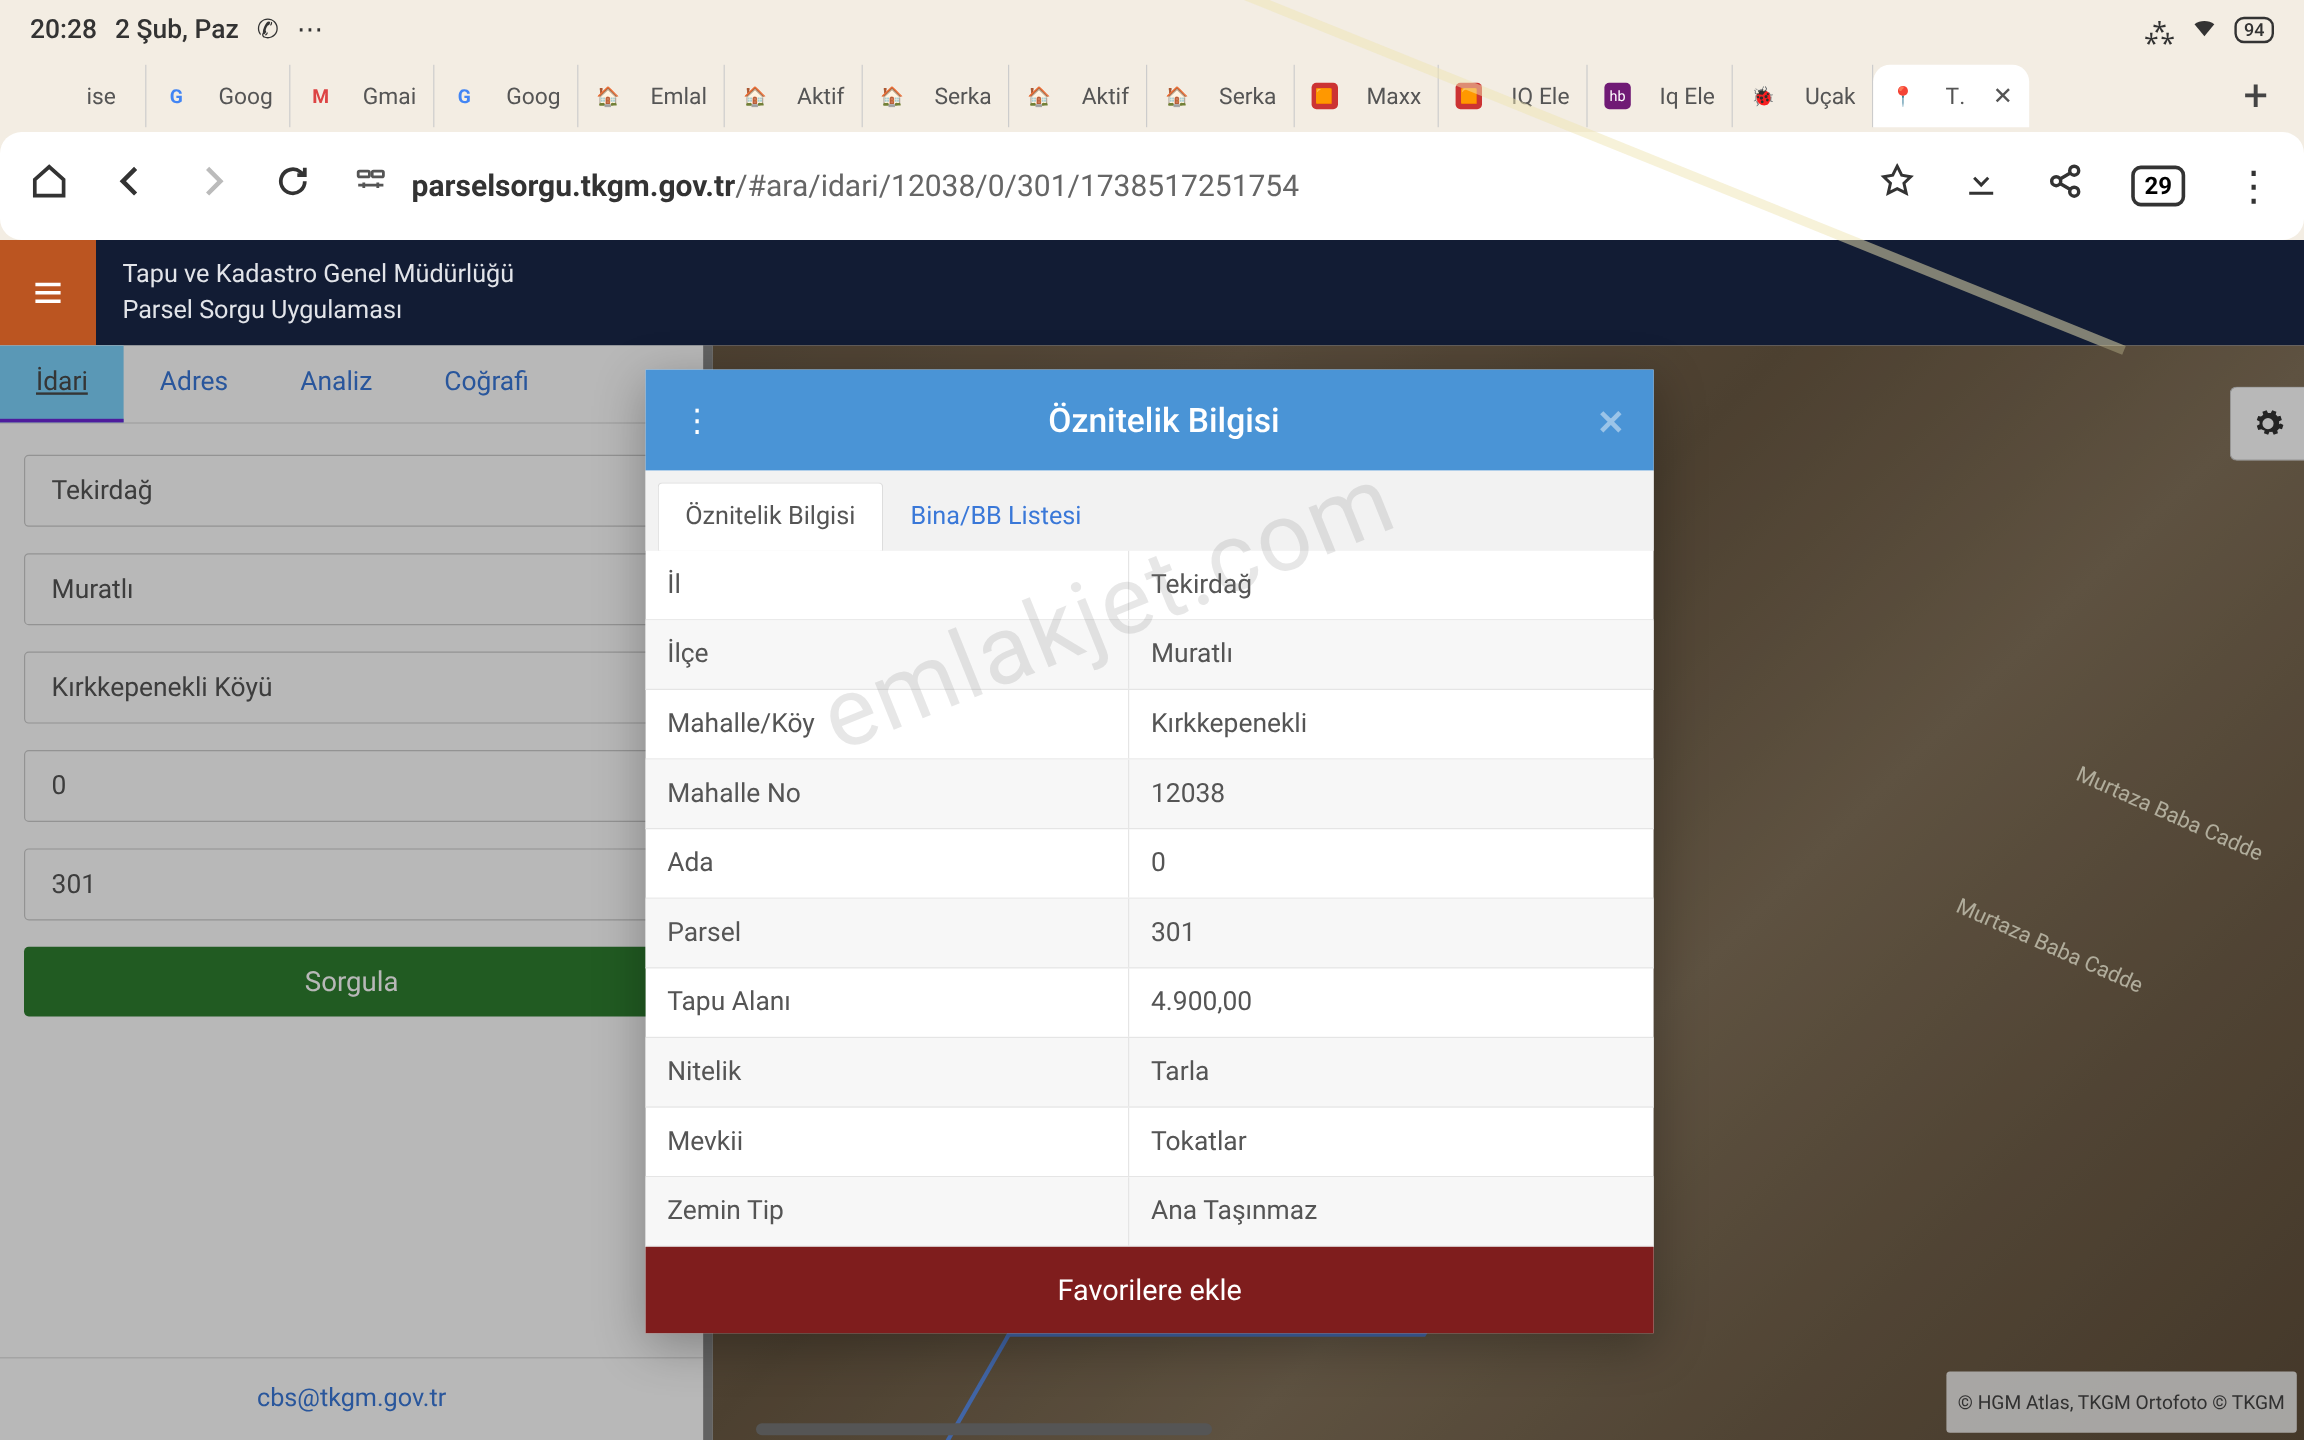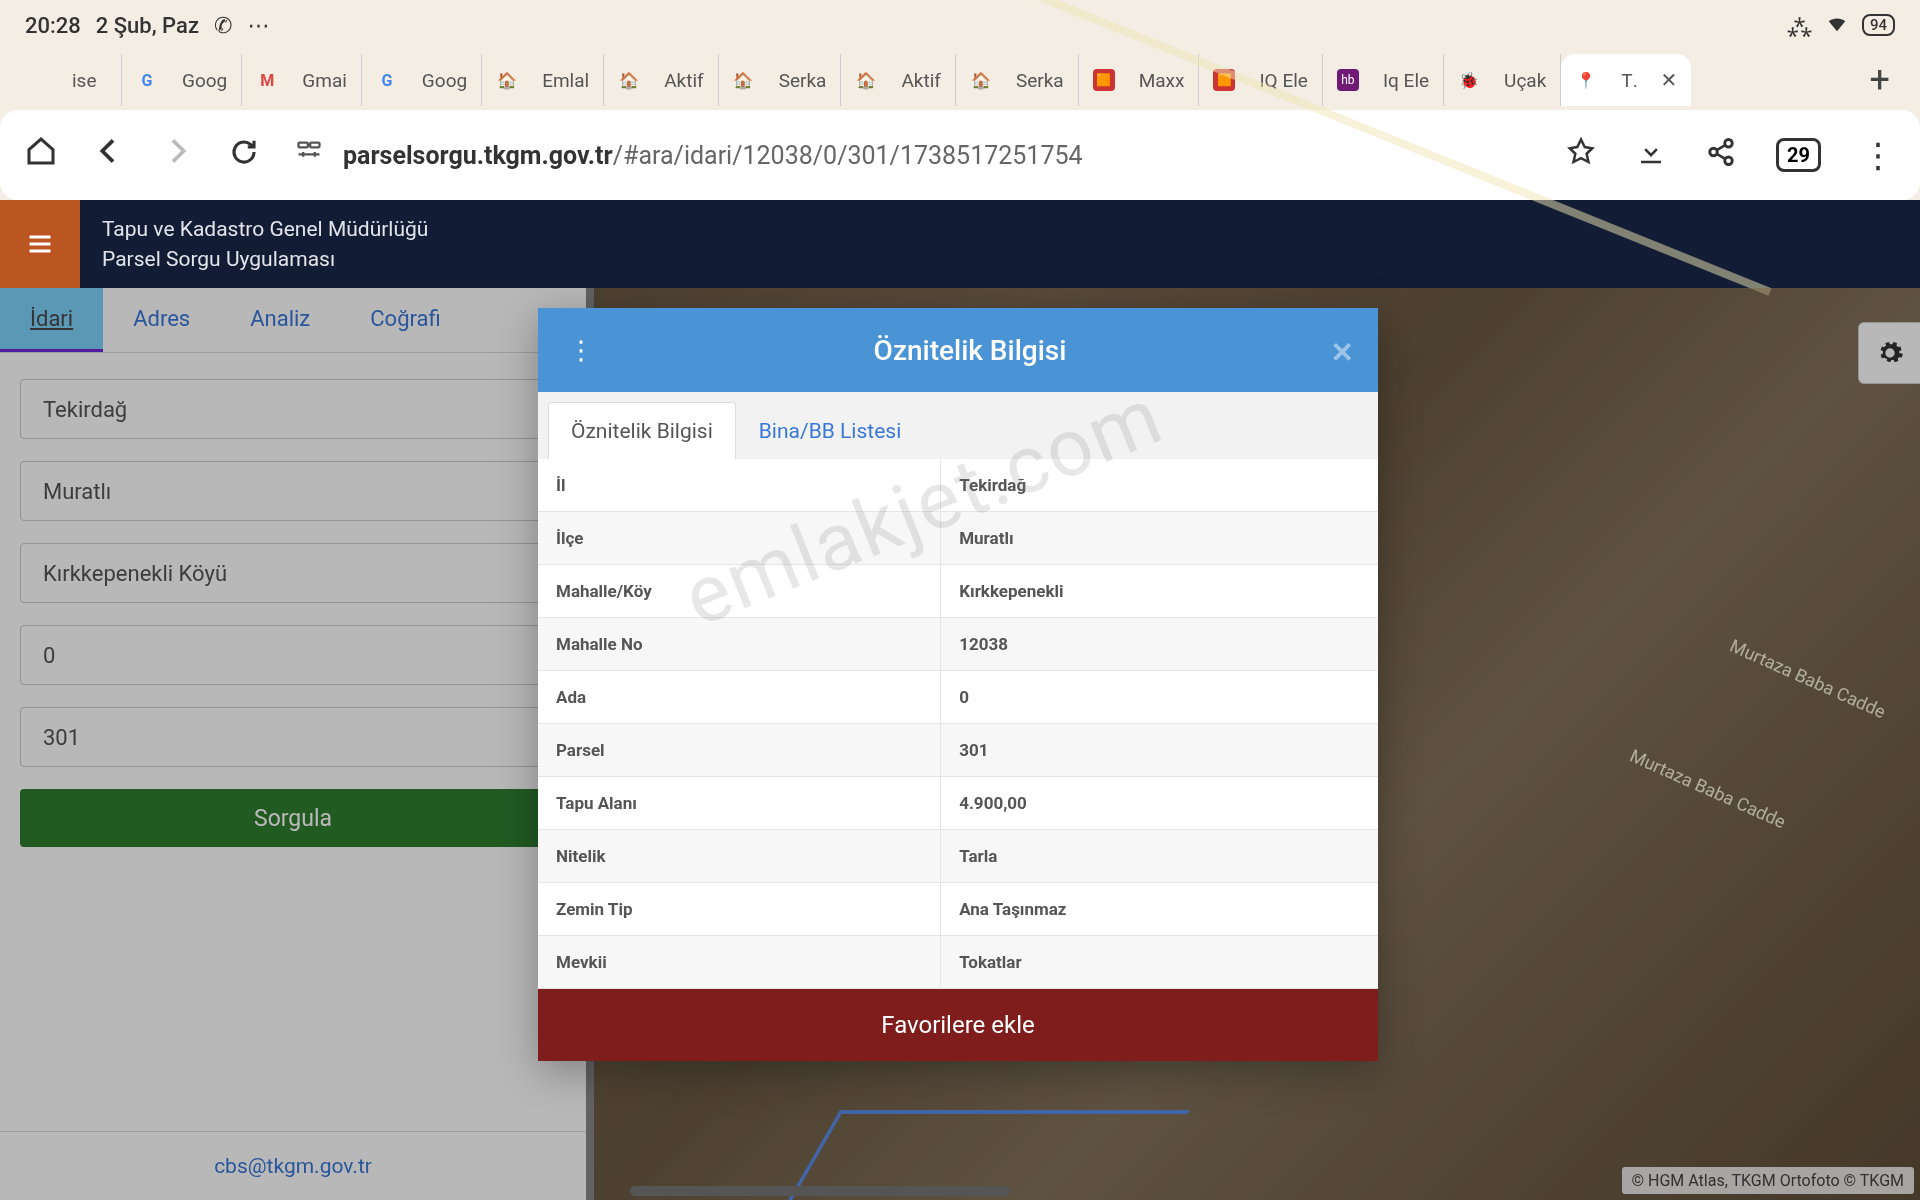--- a/index.html
+++ b/index.html
@@ -38,42 +38,42 @@
   .form-panel { width: 586px; background: #fff; position: relative; }
   .form-tabs { display: flex; border-bottom: 1px solid #ddd; }
   .form-tab { padding: 18px 30px; font-size: 22px; color: #3a78d8; }
   .form-tab.active { color: #4a4a4a; border-bottom: 3px solid #6d28d9; background:#7dd3fc;text-decoration:underline; }
   .form-body { padding: 26px 20px; display:flex; flex-direction:column; gap: 22px; }
   .form-input { border: 1px solid #ccc; border-radius: 4px; height: 60px; padding: 0 22px; font-size: 22px; color: #555; display:flex; align-items:center; background:#fff; }
   .form-submit { background: #2f7e30; color: #fff; border-radius: 4px; height: 58px; display: flex; align-items: center; justify-content: center; font-size: 23px; }
   .footer-link { position: absolute; bottom: 0; width: 100%; border-top: 1px solid #ddd; text-align: center; padding: 22px 0; font-size: 21px; color: #3a78d8; }
   
   .map-panel { flex: 1; background: linear-gradient(135deg, #6b5a45 0%, #7a6852 20%, #6a5943 40%, #83725a 60%, #6f5e48 80%, #5f4e3a 100%); position: relative; border-left: 8px solid #888; }
-  .map-attrib { position: absolute; bottom: 6px; right: 6px; background: rgba(255,255,255,0.85); font-size: 16px; padding: 4px 10px; color: #444; border-radius:3px; }
+  .map-attrib { position: absolute; bottom: 6px; right: 6px; background: rgba(255,255,255,0.85); font-size: 16px; padding: 16px 10px; color: #444; border-radius:3px; }
   .map-road1 { position:absolute; top:0; right:150px; width:990px; height:8px; background: rgba(240,230,180,0.5); transform: rotate(22deg); transform-origin: right; }
   .map-road-label { position:absolute; top:380px; right:28px; color:#f5f0d8; font-size:18px; transform: rotate(24deg); }
   .map-road-label2 { position:absolute; top:490px; right:128px; color:#f5f0d8; font-size:18px; transform: rotate(24deg); }
   .map-bottom-line { position:absolute; bottom:0; left:220px; width:350px; height:90px; border-left:4px solid #5b8de6; border-top:4px solid #5b8de6; transform: skewX(-30deg); }
   
   .gear-btn { position: absolute; right: 0; top: 34px; background: #fff; border:1px solid #ccc; border-right:none; width: 62px; height: 62px; border-radius: 6px 0 0 6px; display:flex; align-items:center; justify-content:center; font-size: 30px; color:#333; }
   
   
   .dim { position: absolute; inset: 0; top:0; background: rgba(0,0,0,0.28); }
   
   
   .modal { position: absolute; left: 538px; top: 308px; width: 840px; background: #fff; box-shadow: 0 10px 40px rgba(0,0,0,0.3); display:flex; flex-direction:column; }
   .modal-header { background: #4a94d6; color: #fff; height: 84px; display: flex; align-items: center; padding: 0 30px; font-size: 28px; position:relative; }
   .modal-menu-dots { font-size: 26px; letter-spacing:-2px; }
   .modal-title { flex:1; text-align:center; font-weight:500; }
   .modal-close { position:absolute; right:24px; top:28px; color: rgba(255,255,255,0.45); font-size: 28px; font-weight:bold; }
   .modal-tabs { background:#f2f2f2; display:flex; padding: 10px 10px 0 10px; gap:0; }
   .modal-tab { padding: 16px 22px; font-size: 21px; color:#3a78d8; border:1px solid transparent; border-bottom:none; }
   .modal-tab.active { background:#fff; border:1px solid #ddd; border-bottom:none; color:#555; border-radius:4px 4px 0 0; }
   .modal-table { flex:1; }
-  .modal-row { display:flex; border-bottom:1px solid #e5e5e5; font-size:17px;font-weight:bold; }
+  .modal-row { display:flex; border-bottom:1px solid #e5e5e5; font-size:22px; }
   .modal-row:nth-child(even){ background:#f7f7f7; }
   .modal-cell-k { width: 48%; padding: 16px 18px; border-right: 1px solid #e5e5e5; color:#555; }
   .modal-cell-v { width: 52%; padding: 16px 18px; color:#555; }
   .modal-footer { background: #7f1d1d; color:#fff; text-align:center; padding: 22px; font-size: 24px; }
   
   .watermark { position:absolute; left:670px; top:460px; font-size:80px; color: rgba(120,120,120,0.18); transform: rotate(-22deg); pointer-events:none; font-weight:400; letter-spacing:2px; }
   
   .scrollbar-handle { position: absolute; bottom: 4px; left: 630px; width: 380px; height: 10px; background: #555; border-radius: 6px; }
 </style>
 </head>
@@ -298,26 +298,26 @@
       </div>
     <div class="modal-row">
         <div class="modal-cell-k">Tapu Alanı</div>
         <div class="modal-cell-v">4.900,00</div>
       </div>
     <div class="modal-row">
         <div class="modal-cell-k">Nitelik</div>
         <div class="modal-cell-v">Tarla</div>
       </div>
     <div class="modal-row">
+        <div class="modal-cell-k">Mevkii</div>
+        <div class="modal-cell-v">Tokatlar</div>
+      </div>
+    <div class="modal-row">
         <div class="modal-cell-k">Zemin Tip</div>
         <div class="modal-cell-v">Ana Taşınmaz</div>
       </div>
-    <div class="modal-row">
-        <div class="modal-cell-k">Mevkii</div>
-        <div class="modal-cell-v">Tokatlar</div>
-      </div>
   </div>
   <div class="modal-footer">Favorilere ekle</div>
 </div>
 
 <div class="watermark">emlakjet.com</div>
 
 <div class="scrollbar-handle"></div>
 
 </body></html>

